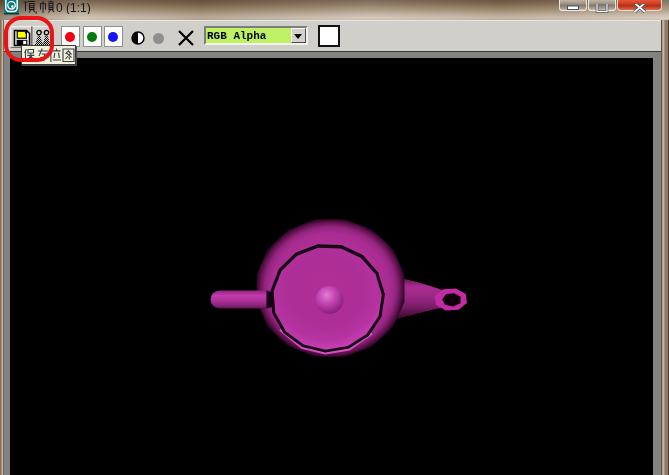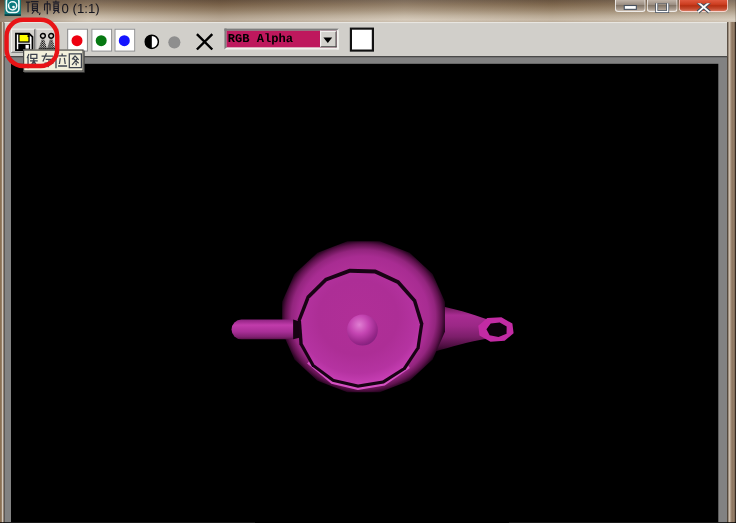--- a/index.html
+++ b/index.html
@@ -23,21 +23,21 @@
 #client{left:4px;top:52px;width:657px;height:423px;background:#828282;}
 #bitmap{left:10px;top:58px;width:643px;height:417px;background:#000;}
 
 .tbtn{position:absolute;background:#d4d2cd;box-sizing:border-box;border-top:1px solid #f2f1ee;border-left:1px solid #f2f1ee;
   border-right:1px solid #6f6f6f;border-bottom:1px solid #6f6f6f;}
 .wbtn{position:absolute;background:#fff;border:1px solid #8f8f8f;box-sizing:border-box;width:19px;height:21px;top:26px;}
 .dot{position:absolute;border-radius:50%;}
 
 #combo{left:204px;top:26px;width:104px;height:19px;box-sizing:border-box;background:#d6d4cf;
   border-top:2px solid #7d7d7d;border-left:2px solid #7d7d7d;border-bottom:2px solid #f2f1ee;border-right:2px solid #f2f1ee;}
-#combo-inner{position:absolute;left:0;top:0;width:100%;height:100%;background:#be185d;}
+#combo-inner{position:absolute;left:0;top:0;width:100%;height:100%;background:#bef264;}
 #combo-text{position:absolute;left:1px;top:1px;font-family:"Liberation Mono",monospace;font-size:11px;font-weight:bold;line-height:14px;color:#000;}
 #combo-arrow{position:absolute;right:0px;top:0px;width:15px;height:15px;box-sizing:border-box;background:#d4d2cd;
   border-top:1px solid #f6f6f4;border-left:1px solid #f6f6f4;border-right:1px solid #4a4a4a;border-bottom:1px solid #4a4a4a;}
 #combo-arrow:after{content:"";position:absolute;left:2px;top:5px;border-left:4.5px solid transparent;
   border-right:4.5px solid transparent;border-top:5px solid #000;}
 
 #swatch{left:318px;top:25px;width:22px;height:22px;background:#fff;border:2px solid #111;box-sizing:border-box;}
 
 #tooltip{left:21px;top:45px;width:55px;height:20px;box-sizing:border-box;background:#f3f0dc;border:1px solid #3c3c3c;box-shadow:1px 1px 0 #4c4c4c;z-index:40;}
 

